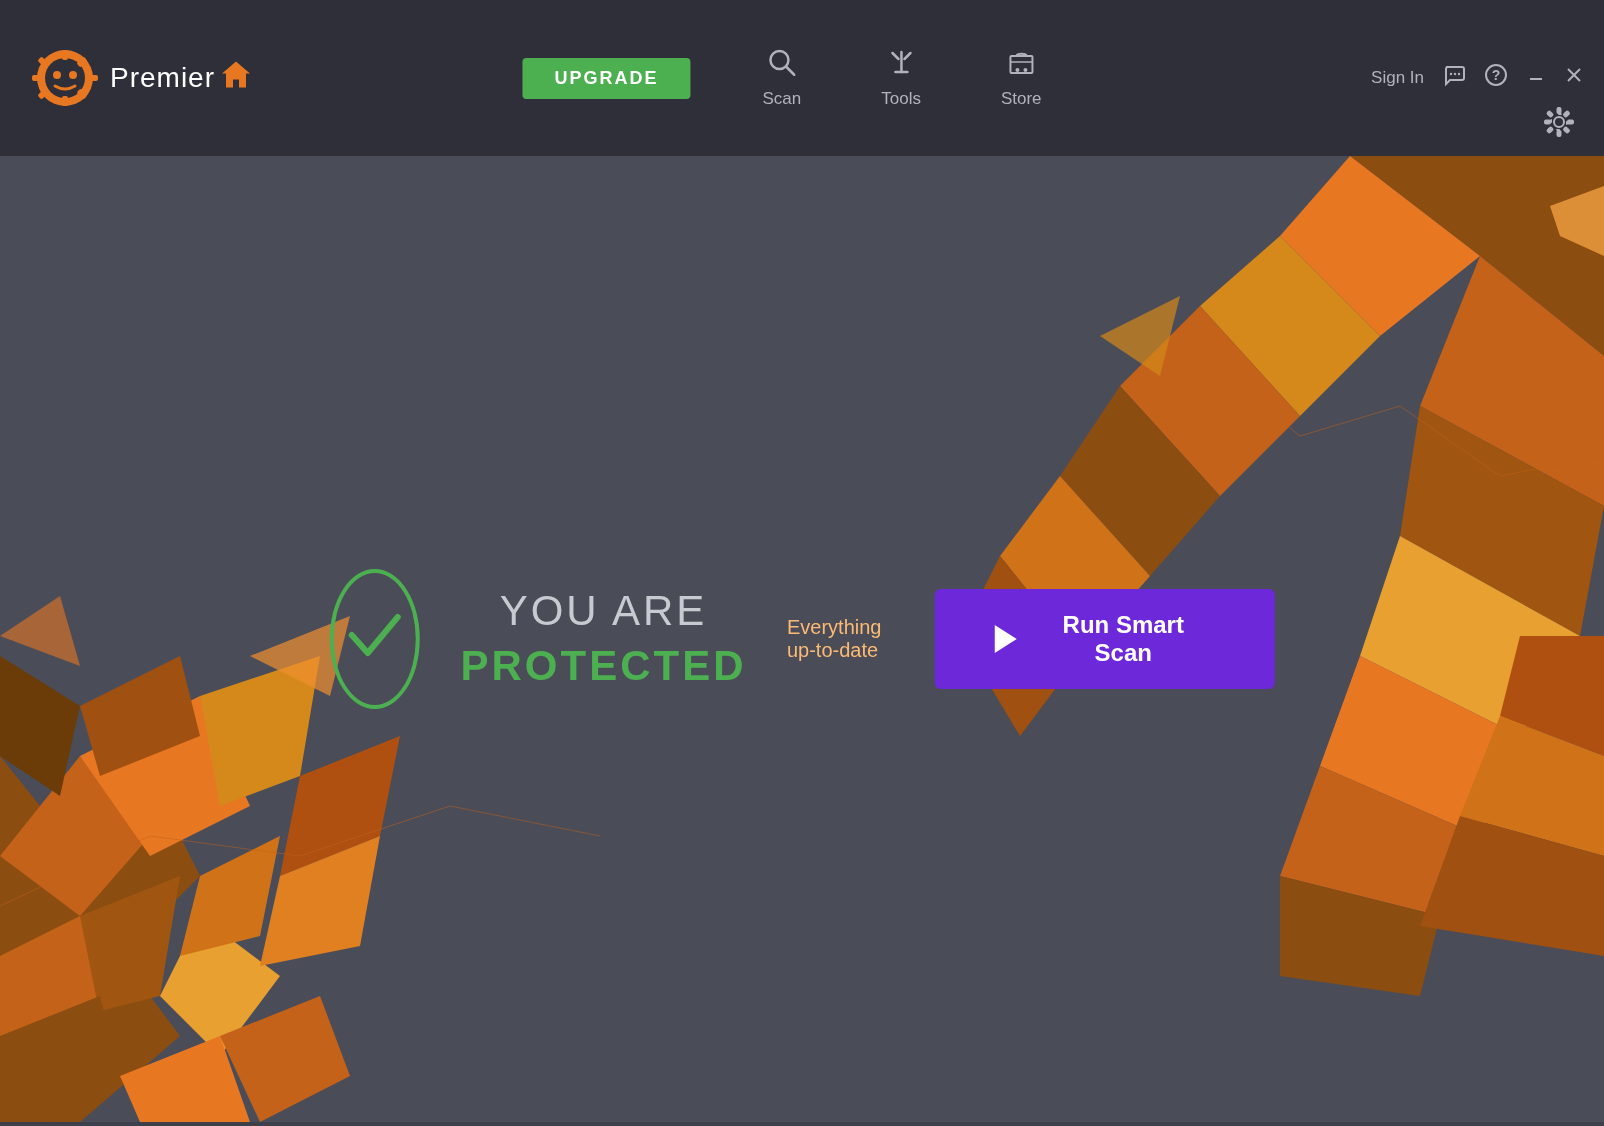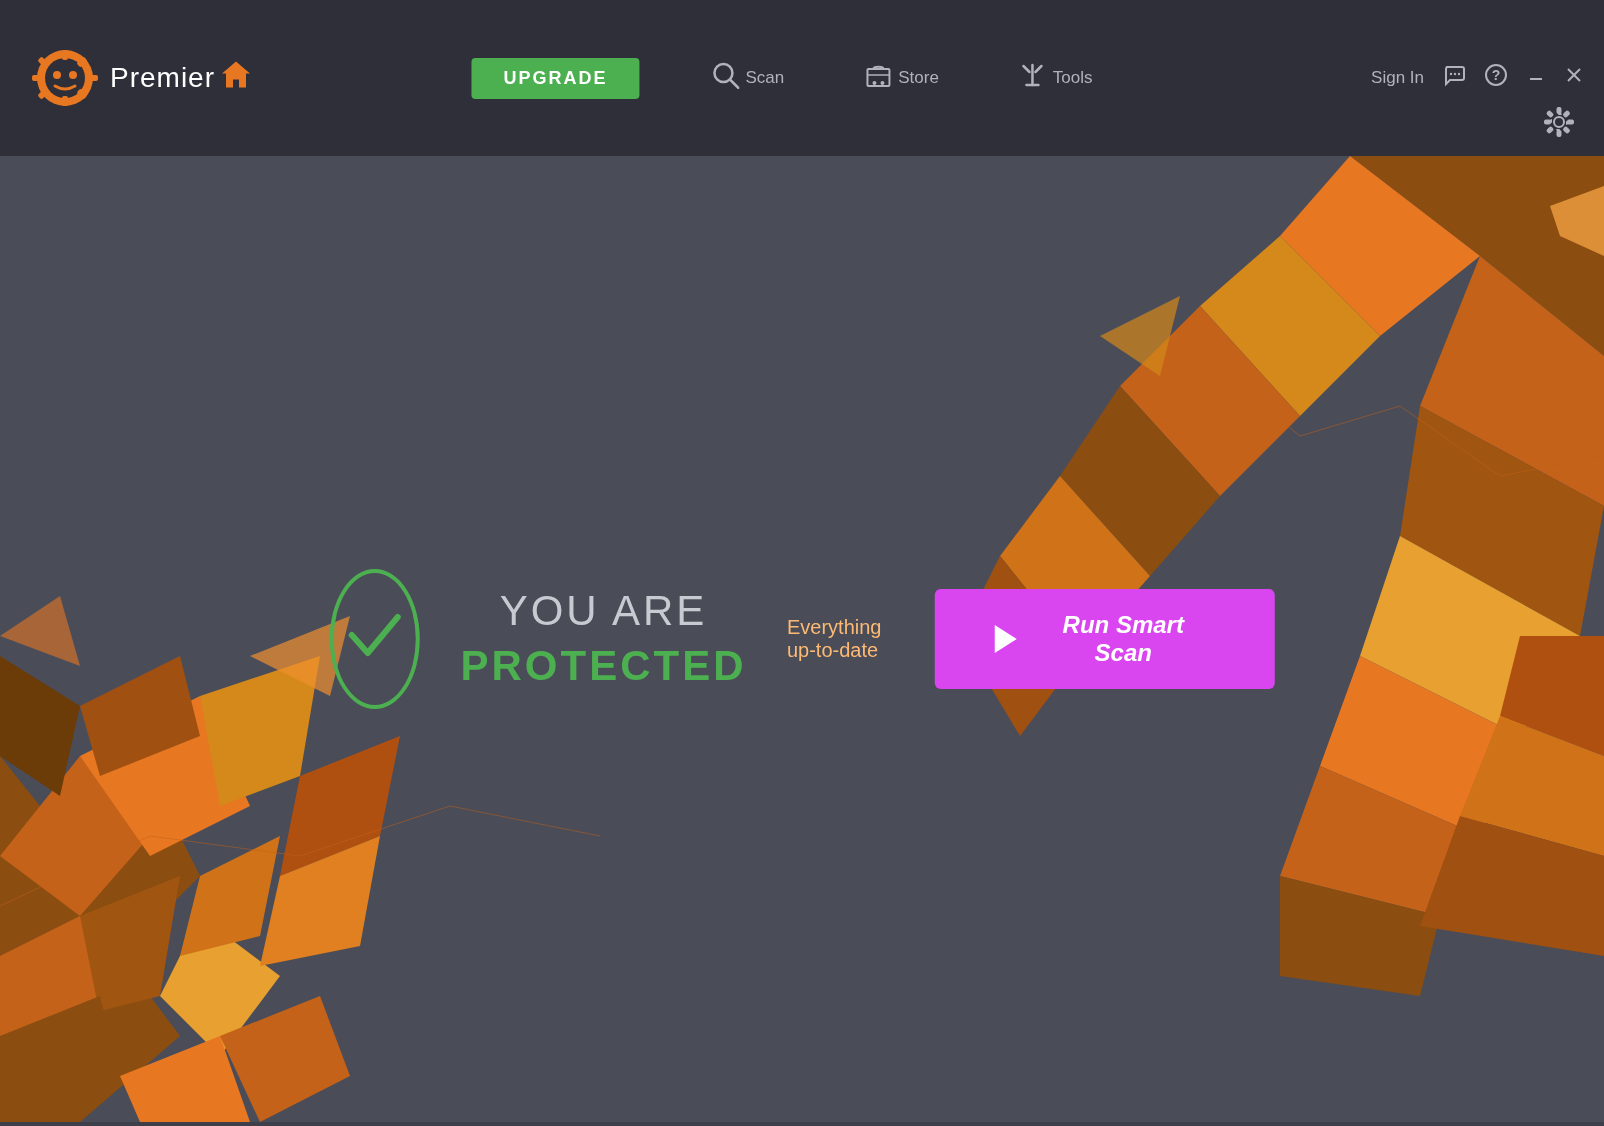--- a/index.html
+++ b/index.html
@@ -60,21 +60,21 @@
       font-size: 18px;
       font-weight: 700;
       letter-spacing: 2px;
       border-radius: 4px;
       cursor: pointer;
       margin-right: 32px;
     }
 
     .nav-item {
       display: flex;
-      flex-direction: row;
+      flex-direction: column;
       align-items: center;
       gap: 6px;
       padding: 10px 40px;
       cursor: pointer;
       color: #b0b2bc;
       text-decoration: none;
     }
 
     .nav-icon {
       font-size: 26px;
@@ -190,34 +190,33 @@
     }
 
     #subtitle {
       color: #fdba74;
       font-size: 20px;
       font-weight: 300;
       text-align: left;
     }
 
     #run-scan-btn {
-      background: #d946ef;
+      background: #6d28d9;
       color: white;
       border: none;
       padding: 22px 60px;
       font-size: 24px;
       font-weight: 700;
       border-radius: 6px;
       cursor: pointer;
       display: flex;
       align-items: center;
       gap: 16px;
       min-width: 340px;
       justify-content: center;
-      font-style: italic;
     }
 
     .play-triangle {
       width: 0;
       height: 0;
       border-top: 14px solid transparent;
       border-bottom: 14px solid transparent;
       border-left: 22px solid white;
       display: inline-block;
     }
@@ -268,45 +267,45 @@
     <button id="upgrade-btn">UPGRADE</button>
 
     <div class="nav-item">
       <span class="nav-icon">
         <svg width="28" height="28" viewBox="0 0 28 28" fill="none" xmlns="http://www.w3.org/2000/svg">
           <circle cx="12" cy="12" r="9" stroke="#b0b2bc" stroke-width="2.5" fill="none"></circle>
           <line x1="19" y1="19" x2="27" y2="27" stroke="#b0b2bc" stroke-width="2.5" stroke-linecap="round"></line>
         </svg>
       </span>
       <span class="nav-label">Scan</span>
+    </div>
+
+    <div class="nav-item">
+      <span class="nav-icon">
+        <svg width="28" height="28" viewBox="0 0 28 28" fill="none" xmlns="http://www.w3.org/2000/svg">
+          <line x1="5" y1="5" x2="11" y2="11" stroke="#b0b2bc" stroke-width="2.5" stroke-linecap="round"></line>
+          <line x1="23" y1="5" x2="17" y2="11" stroke="#b0b2bc" stroke-width="2.5" stroke-linecap="round"></line>
+          <line x1="14" y1="4" x2="14" y2="24" stroke="#b0b2bc" stroke-width="2.5" stroke-linecap="round"></line>
+          <line x1="8" y1="24" x2="20" y2="24" stroke="#b0b2bc" stroke-width="2.5" stroke-linecap="round"></line>
+        </svg>
+      </span>
+      <span class="nav-label">Tools</span>
     </div>
 
     <div class="nav-item">
       <span class="nav-icon">
         <svg width="28" height="28" viewBox="0 0 28 28" fill="none" xmlns="http://www.w3.org/2000/svg">
           <rect x="3" y="8" width="22" height="17" rx="1" stroke="#b0b2bc" stroke-width="2" fill="none"></rect>
           <path d="M9 8 C9 5 19 5 19 8" stroke="#b0b2bc" stroke-width="2" fill="none"></path>
           <circle cx="10" cy="22" r="2" fill="#b0b2bc"></circle>
           <circle cx="18" cy="22" r="2" fill="#b0b2bc"></circle>
           <line x1="3" y1="14" x2="25" y2="14" stroke="#b0b2bc" stroke-width="1.5"></line>
         </svg>
       </span>
       <span class="nav-label">Store</span>
-    </div>
-
-    <div class="nav-item">
-      <span class="nav-icon">
-        <svg width="28" height="28" viewBox="0 0 28 28" fill="none" xmlns="http://www.w3.org/2000/svg">
-          <line x1="5" y1="5" x2="11" y2="11" stroke="#b0b2bc" stroke-width="2.5" stroke-linecap="round"></line>
-          <line x1="23" y1="5" x2="17" y2="11" stroke="#b0b2bc" stroke-width="2.5" stroke-linecap="round"></line>
-          <line x1="14" y1="4" x2="14" y2="24" stroke="#b0b2bc" stroke-width="2.5" stroke-linecap="round"></line>
-          <line x1="8" y1="24" x2="20" y2="24" stroke="#b0b2bc" stroke-width="2.5" stroke-linecap="round"></line>
-        </svg>
-      </span>
-      <span class="nav-label">Tools</span>
     </div>
   </div>
 
   <div id="right-controls">
     <button id="sign-in-btn">Sign In</button>
 
     <button class="ctrl-icon">
       <svg width="24" height="24" viewBox="0 0 24 24" fill="none" xmlns="http://www.w3.org/2000/svg">
         <path d="M4 4 H20 A2 2 0 0 1 22 6 V15 A2 2 0 0 1 20 17 H8 L4 21 V6 A2 2 0 0 1 6 4 Z" stroke="#b0b2bc" stroke-width="2" fill="none"></path>
         <circle cx="9" cy="11" r="1.2" fill="#b0b2bc"></circle>

